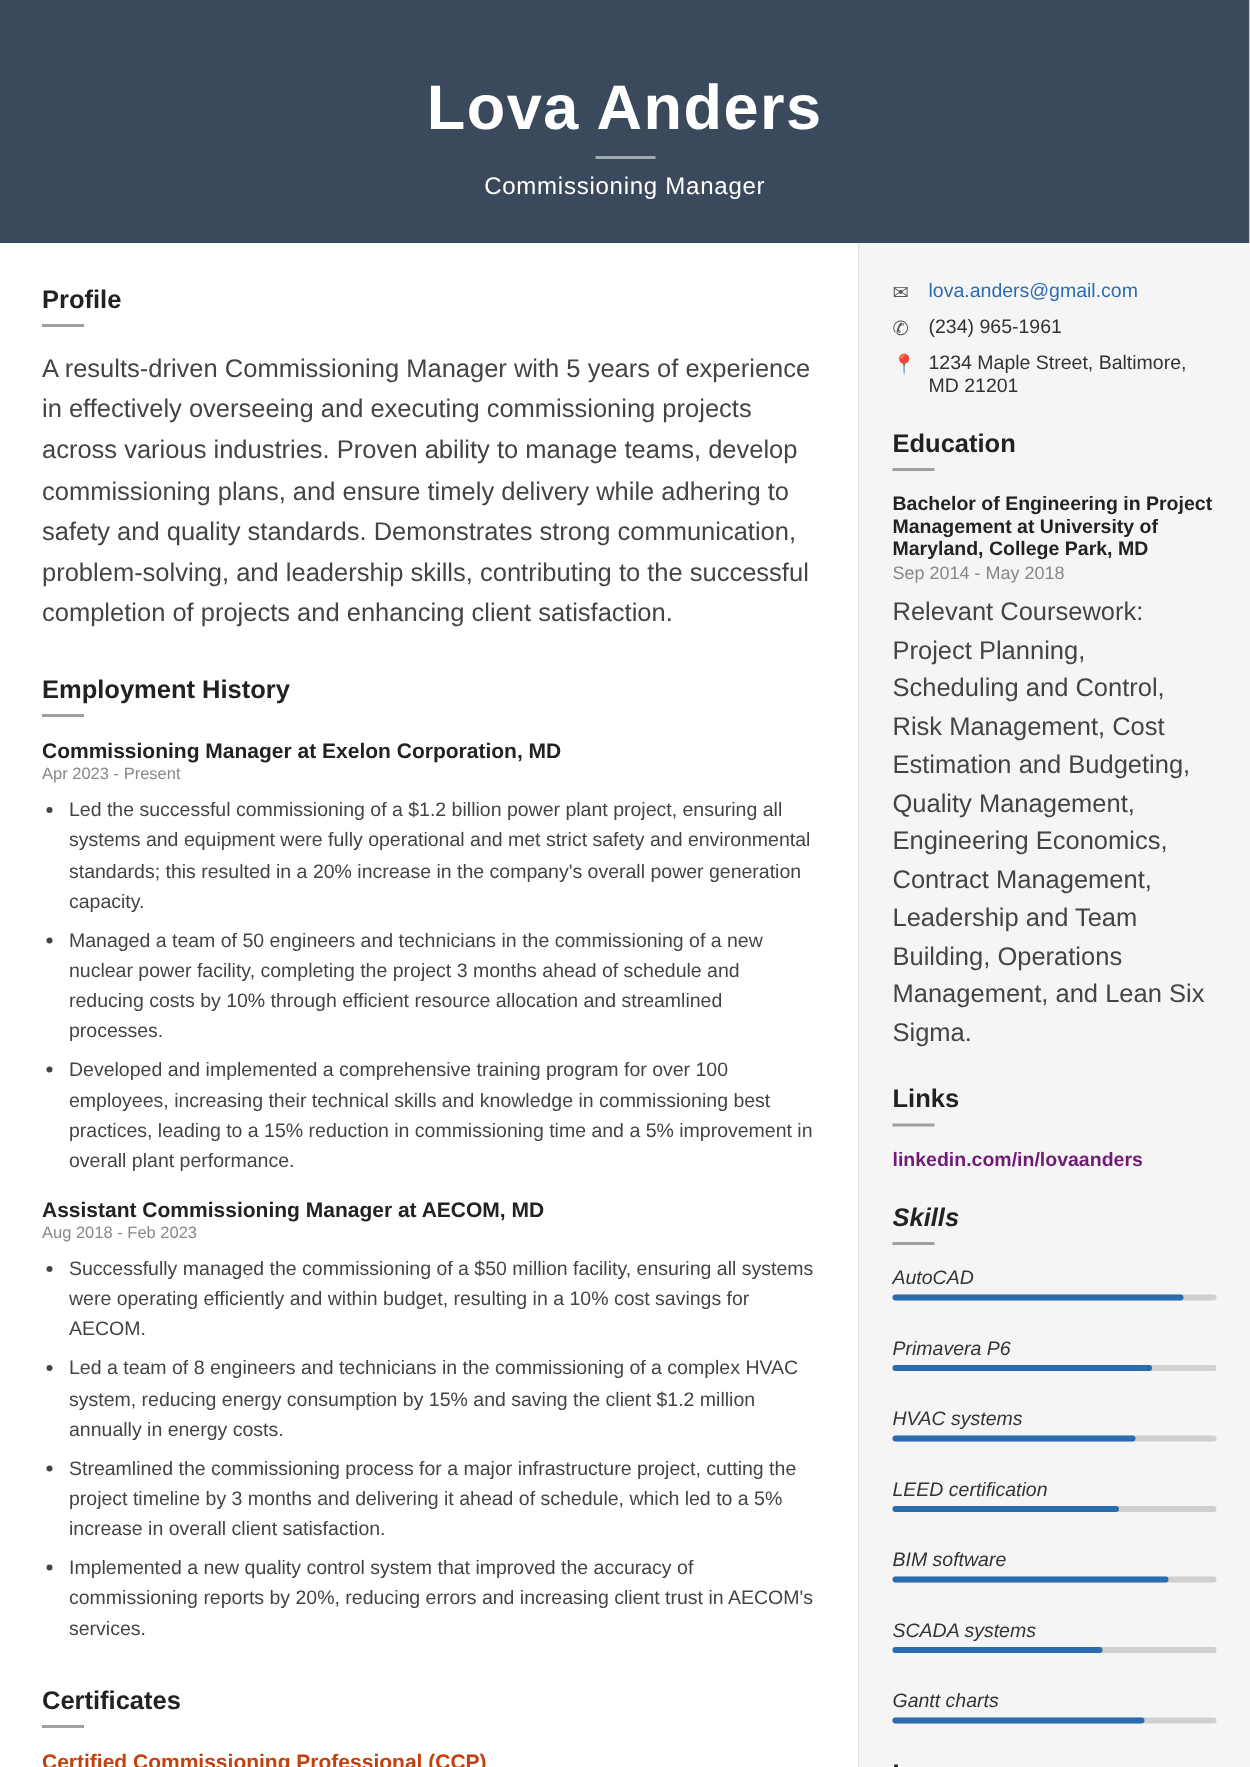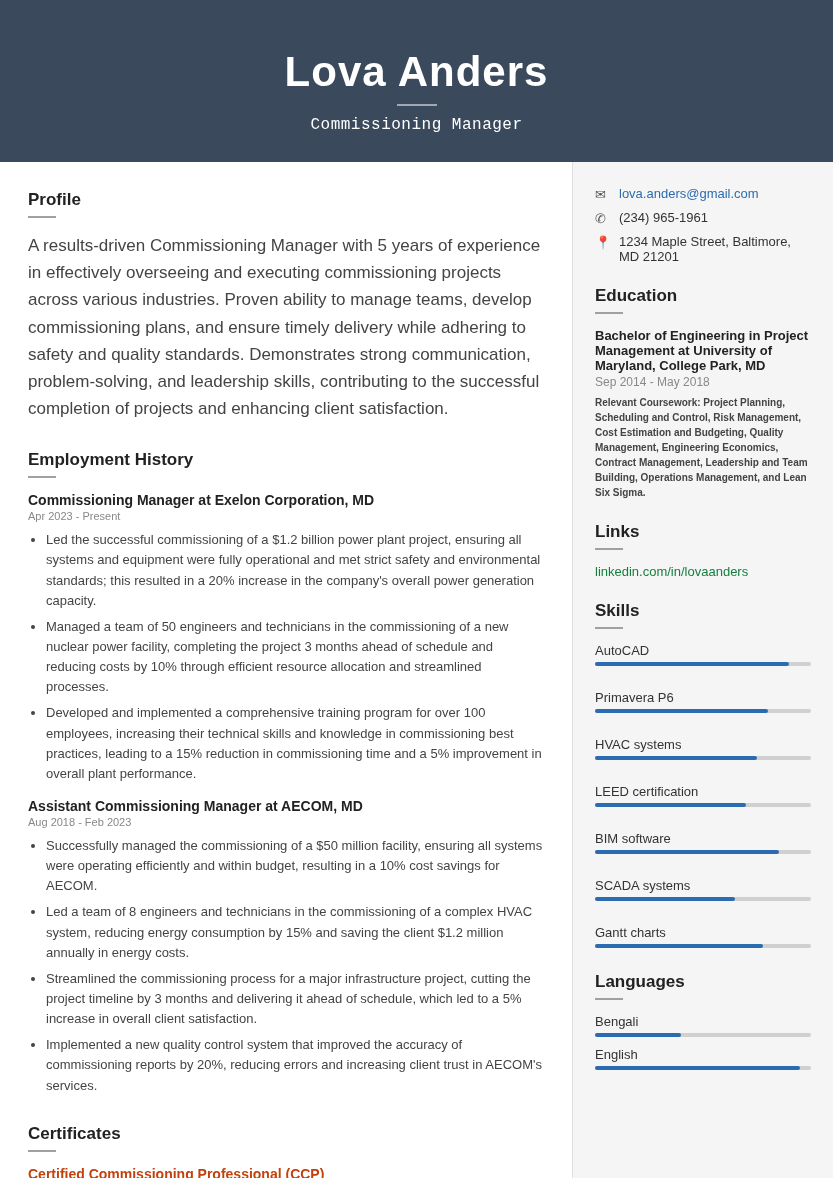--- a/index.html
+++ b/index.html
@@ -4,21 +4,21 @@
   <style>
     * { box-sizing: border-box; margin: 0; padding: 0; }
     body { font-family: Arial, sans-serif; font-size: 13px; color: #333; background: #e8e8e8; }
 
     .page { width: 833px; min-height: 1178px; background: #fff; margin: 0 auto; display: flex; flex-direction: column; }
 
     
     .header { background: #3a4a5c; color: #fff; text-align: center; padding: 48px 20px 28px; }
     .header h1 { font-size: 42px; font-weight: bold; letter-spacing: 1px; margin-bottom: 6px; }
     .header-divider { width: 40px; height: 2px; background: #a0a8b0; margin: 8px auto 10px; }
-    .header h2 { font-size: 16px; font-weight: normal; letter-spacing: 0.5px; font-family: Liberation Mono, monospace; }
+    .header h2 { font-size: 16px; font-weight: normal; letter-spacing: 0.5px; }
 
     
     .body { display: flex; flex: 1; }
 
     
     .left { flex: 1; padding: 28px 28px 28px 28px; border-right: 1px solid #e0e0e0; }
 
     
     .right { width: 260px; padding: 24px 22px; background: #f5f5f5; }
 
@@ -45,28 +45,28 @@
     
     .contact-section { margin-bottom: 22px; }
     .contact-item { display: flex; align-items: flex-start; margin-bottom: 8px; font-size: 13px; color: #333; }
     .contact-icon { width: 18px; min-width: 18px; margin-right: 6px; color: #555; margin-top: 1px; }
     .contact-link { color: #2b6cb0; text-decoration: none; }
 
     
     .edu-section { margin-bottom: 22px; }
     .edu-degree { font-size: 13px; font-weight: bold; color: #222; margin-bottom: 2px; }
     .edu-dates { font-size: 12px; color: #888; margin-bottom: 6px; }
-    .edu-text { font-size: 10px; color: #444; line-height: 1.5; font-weight: bold; }
+    .edu-text { font-size: 17px; color: #444; line-height: 1.5; }
 
     
     .links-section { margin-bottom: 22px; }
-    .link-item { color: #15803d; text-decoration: none; font-size: 13px; }
-
-    
-    .skills-section { margin-bottom: 22px; }
+    .link-item { color: #701a75; text-decoration: none; font-size: 13px; font-weight: bold; }
+
+    
+    .skills-section { margin-bottom: 22px; font-style: italic; }
     .skill-item { margin-bottom: 24px; }
     .skill-name { font-size: 13px; color: #333; margin-bottom: 4px; }
     .skill-bar-bg { height: 4px; background: #d0d0d0; border-radius: 2px; }
     .skill-bar-fill { height: 4px; background: #2b6cb0; border-radius: 2px; }
 
     
     .lang-section { margin-bottom: 22px; }
     .lang-item { margin-bottom: 10px; }
     .lang-name { font-size: 13px; color: #333; margin-bottom: 4px; }
   </style>

